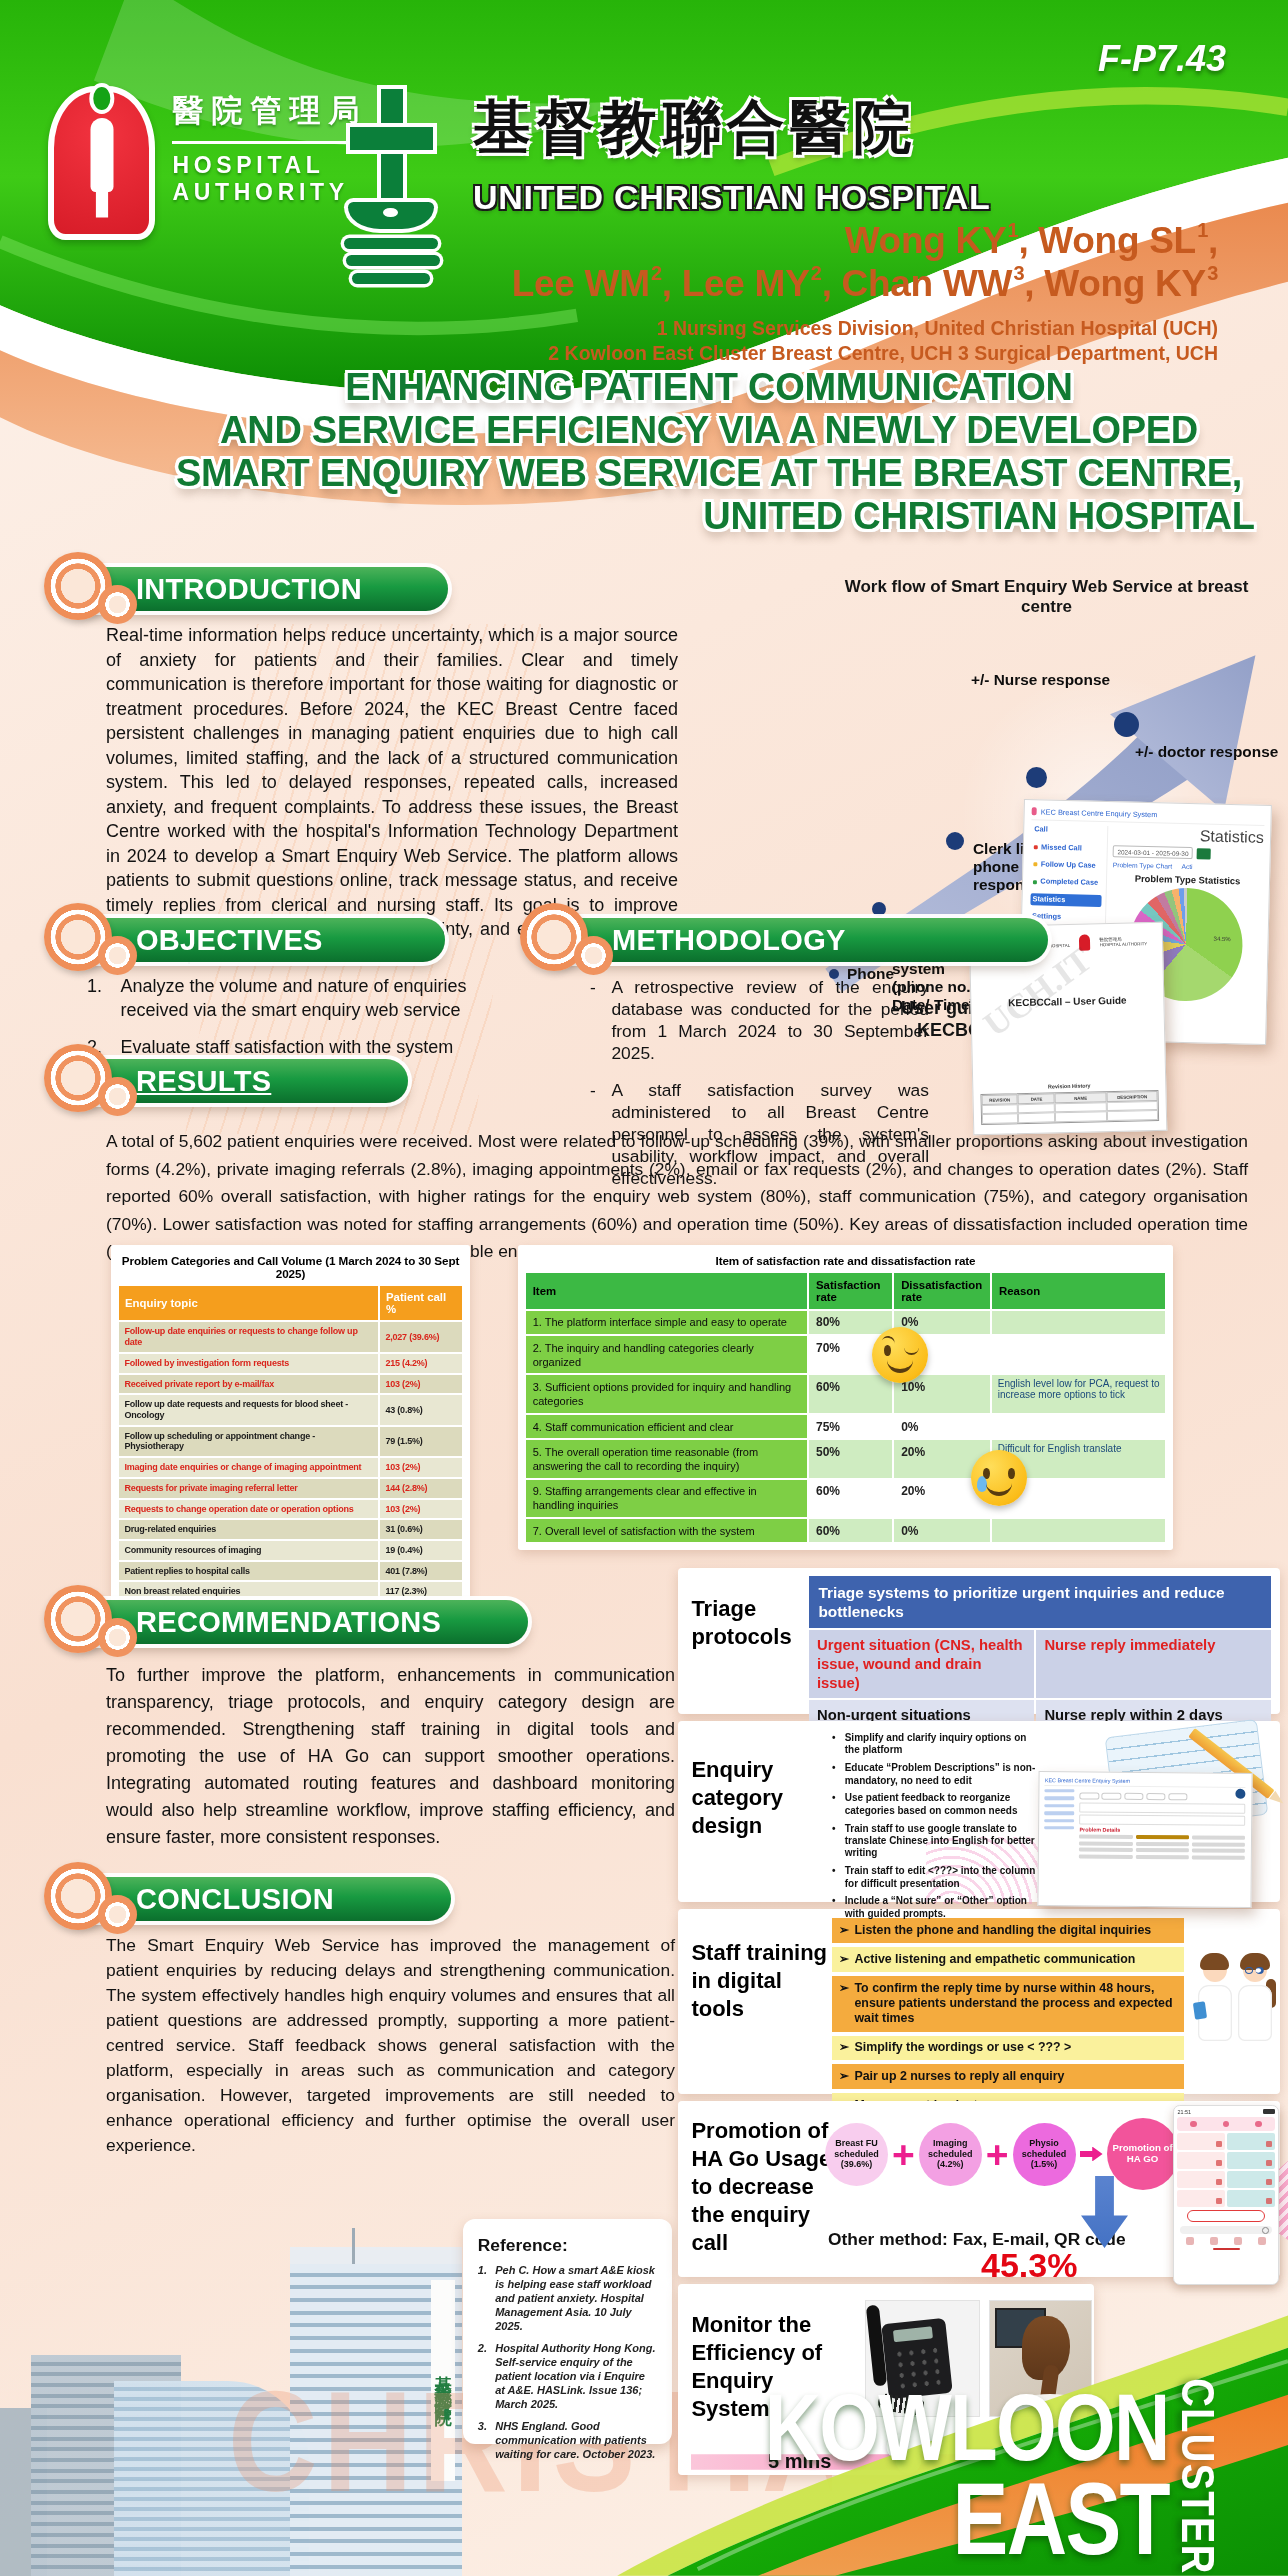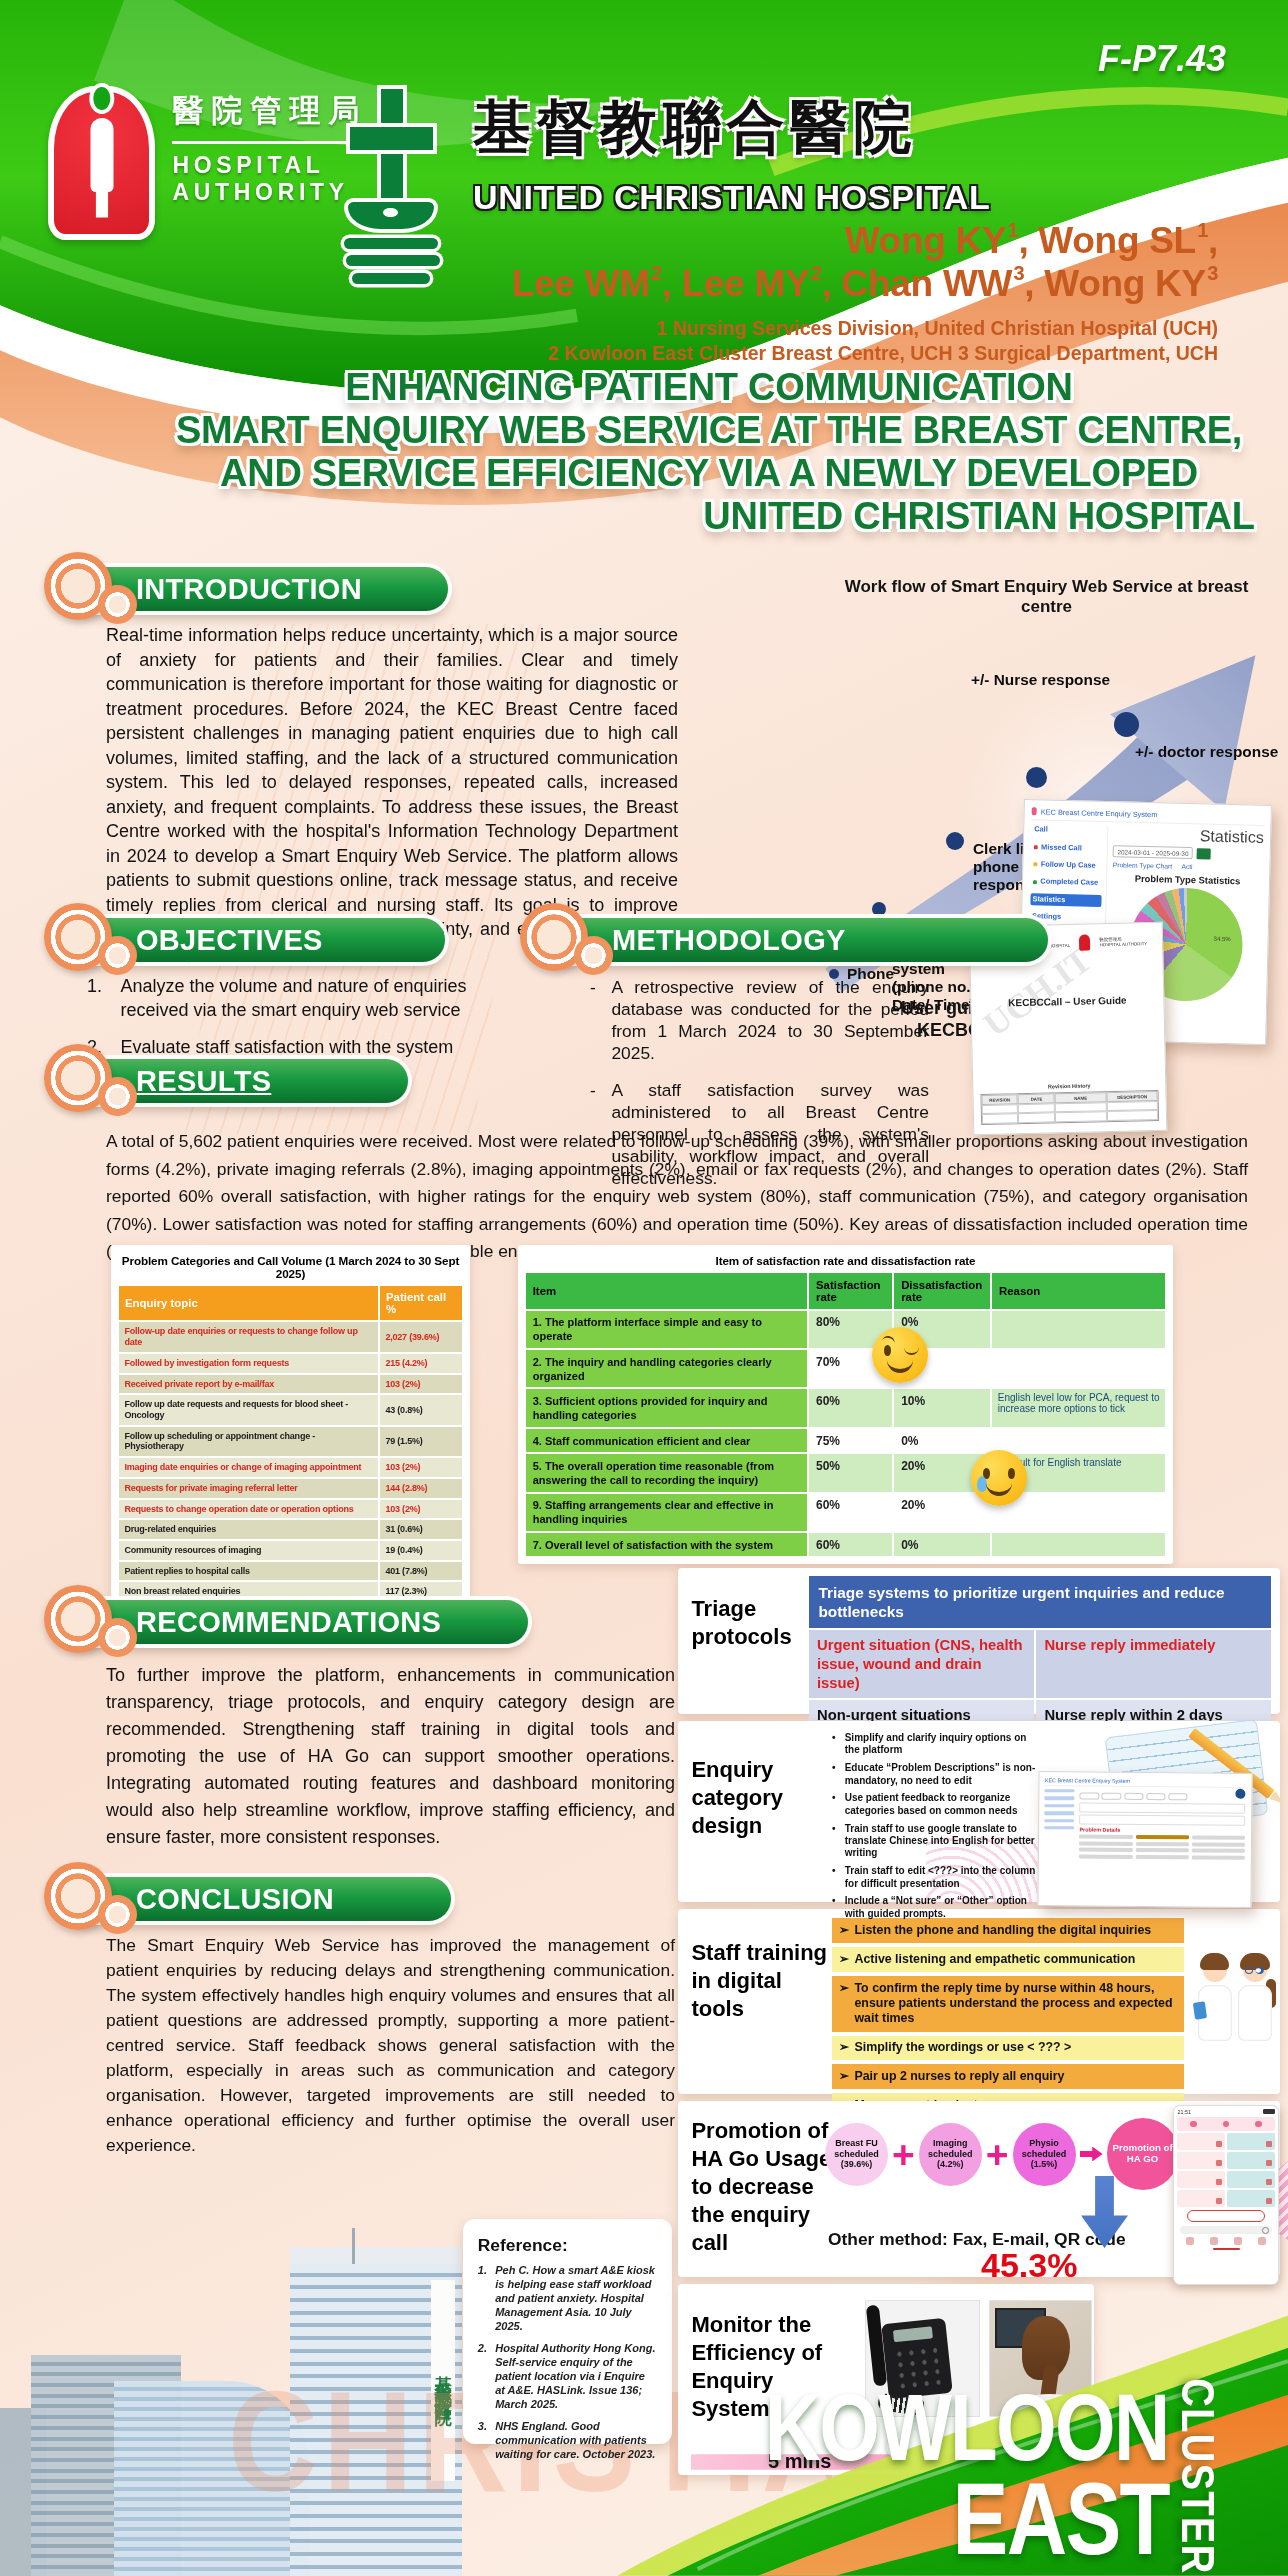--- a/index.html
+++ b/index.html
@@ -108,21 +108,21 @@
   .ptable{display:grid;grid-template-columns:1fr 82px;gap:2px;background:#fff;}
   .ptable .hd{background:#f59e1d;color:#fff;font-weight:800;font-size:11.4px;padding:5.4px 6px;display:flex;align-items:center;}
   .prow{display:contents;}
   .pt,.pv{font-size:9px;font-weight:700;letter-spacing:-0.2px;line-height:10.7px;padding:4px 5.4px;display:flex;align-items:center;color:#1c1c1c;}
   .prow.odd .pt,.prow.odd .pv{background:#dcdabd;}
   .prow.even .pt,.prow.even .pv{background:#e8e7d2;}
   .pt.red,.pv.red{color:#d9251c;}
   .stable{display:grid;grid-template-columns:44fr 13fr 15fr 27fr;gap:2px;background:#fff;}
   .stable .hd{background:#3cb944;color:#000;font-weight:800;font-size:11.4px;padding:6px 6.7px;display:flex;align-items:center;}
   .srow{display:contents;}
-  .si{background:#7ecf45;font-size:11px;font-weight:700;line-height:14px;padding:4.7px 6.7px;color:#0c0c0c;}
+  .si{background:#7ecf45;font-size:11px;font-weight:400;line-height:14px;padding:4.7px 6.7px;color:#0c0c0c;}
   .sv{font-size:12px;font-weight:700;padding:4.7px 6.7px;color:#222;}
   .sr{font-size:10px;line-height:10.7px;padding:4px 5.4px;color:#1b4a7a;}
   .srow.odd .sv,.srow.odd .sr{background:#cfecc1;}
   .srow.even .sv,.srow.even .sr{background:#ffffff;}
   
   .face{position:absolute;width:56px;height:56px;border-radius:50%;z-index:5;
     background:radial-gradient(circle at 35% 30%,#ffde5a,#fbbd19 72%,#eb9f0e);box-shadow:0 3.4px 6.7px rgba(0,0,0,.25);}
   .face .eL{position:absolute;left:22%;top:32%;width:6.7px;height:11.4px;background:#583c10;border-radius:50%;}
   .face .eR{position:absolute;right:22%;top:32%;width:6.7px;height:11.4px;background:#583c10;border-radius:50%;}
   .face.wink .eR{width:14.8px;height:7.4px;background:none;border-bottom:2.7px solid #583c10;border-radius:0 0 14.8px 14.8px;top:34%;right:16%;}
@@ -309,22 +309,22 @@
   <div class="authors">
     <div class="ln"><span>Wong KY</span><sup>1</sup><span>, Wong SL</span><sup>1</sup><span>,</span></div>
     <div class="ln"><span>Lee WM</span><sup>2</sup><span>, Lee MY</span><sup>2</sup><span>, Chan WW</span><sup>3</sup><span>, Wong KY</span><sup>3</sup></div>
     <div class="affil first">1 Nursing Services Division, United Christian Hospital (UCH)</div>
     <div class="affil">2 Kowloon East Cluster Breast Centre, UCH    3 Surgical Department, UCH</div>
   </div>
 
   <div class="titleblk">
 
   <div class="title-line odd i0">ENHANCING PATIENT COMMUNICATION</div>
+      <div class="title-line even i1">AND SERVICE EFFICIENCY VIA A NEWLY DEVELOPED</div>
       <div class="title-line odd i2">SMART ENQUIRY WEB SERVICE AT THE BREAST CENTRE,</div>
-      <div class="title-line even i1">AND SERVICE EFFICIENCY VIA A NEWLY DEVELOPED</div>
       <div class="title-line even i3">UNITED CHRISTIAN HOSPITAL</div>
     </div>
 
   <div class="pill" style="left:64px;top:567px;width:312px;">
     <div class="deco">
         <i class="ring big"></i>
         <i class="ring small"></i>
       </div>
     <span>INTRODUCTION</span>
   </div>

